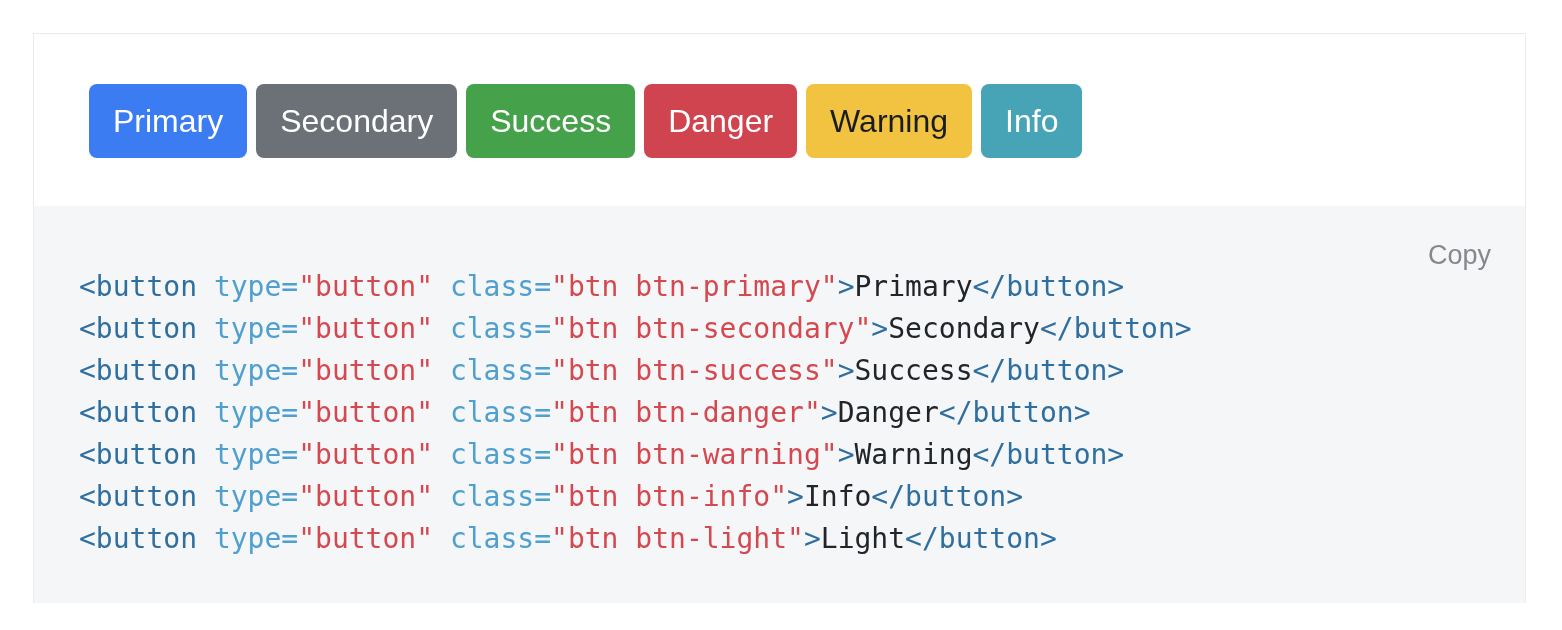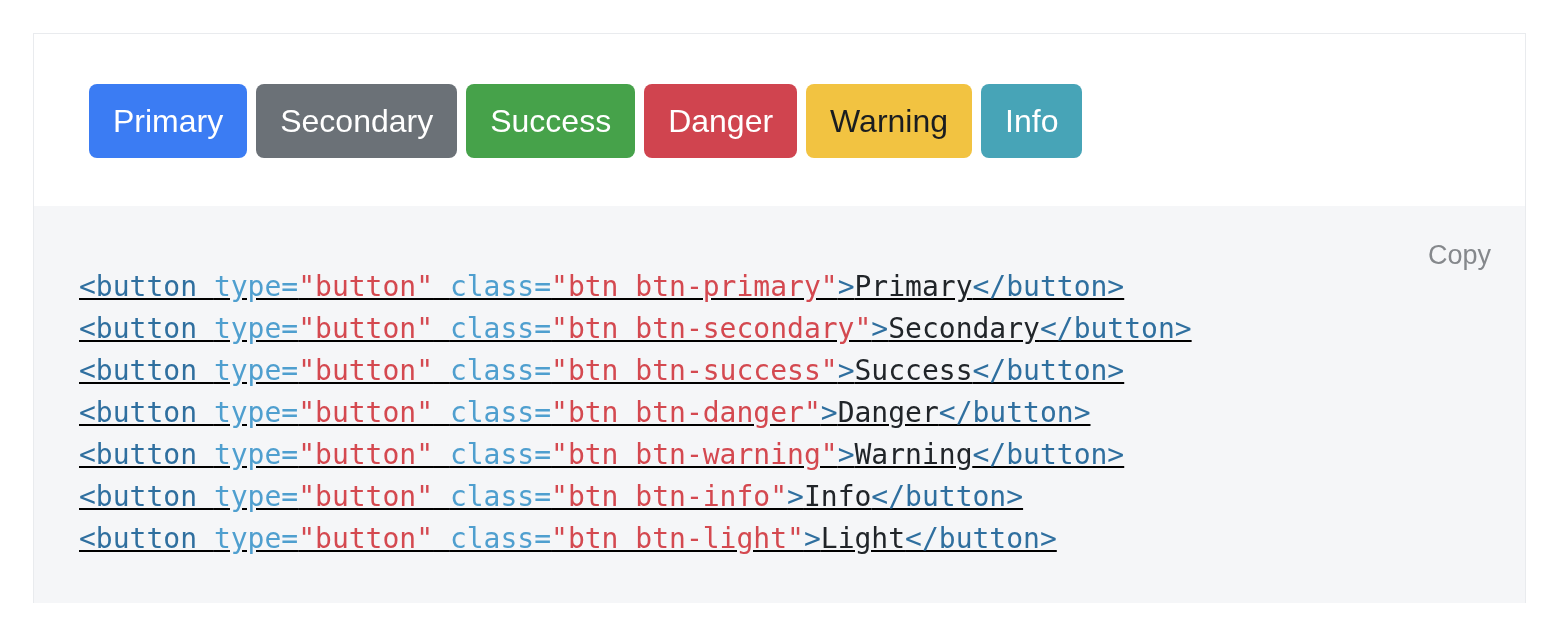--- a/index.html
+++ b/index.html
@@ -42,21 +42,20 @@
     font-size: 32px;
     line-height: 1.5;
     font-weight: 400;
     cursor: pointer;
     white-space: nowrap;
   }
   .code-block {
     position: relative;
     height: 397px;
     box-sizing: border-box;
-    text-decoration: underline;
   }
   .copy-btn {
     position: absolute;
     top: 34px;
     right: 34px;
     background: none;
     border: none;
     padding: 0;
     font-family: "Liberation Sans", sans-serif;
     font-size: 27px;

